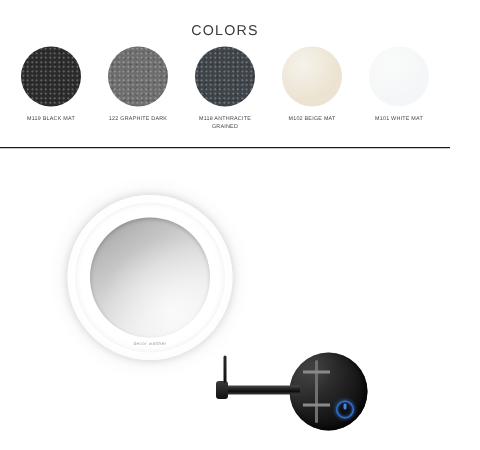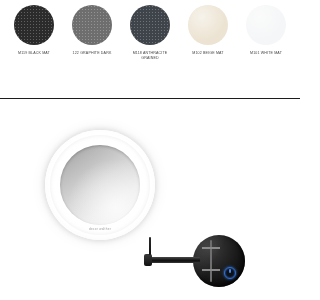--- a/index.html
+++ b/index.html
@@ -252,20 +252,21 @@
     height: 18px;
     background: linear-gradient(to bottom, #2a2a2a, #111);
     border-radius: 1px;
   }
 </style>
 </head>
 <body>
 
 <div class="colors-panel">
 
+  <div class="colors-title">COLORS</div>
 
   <div class="swatch-row">
 
     <div class="swatch-cell">
       <div class="swatch-dot grainy" style="background:#2b2b2b;"></div>
       <div class="swatch-label">M119 BLACK MAT</div>
     </div>
 
     <div class="swatch-cell">
       <div class="swatch-dot grainy" style="background:#6e6e6e;"></div>

